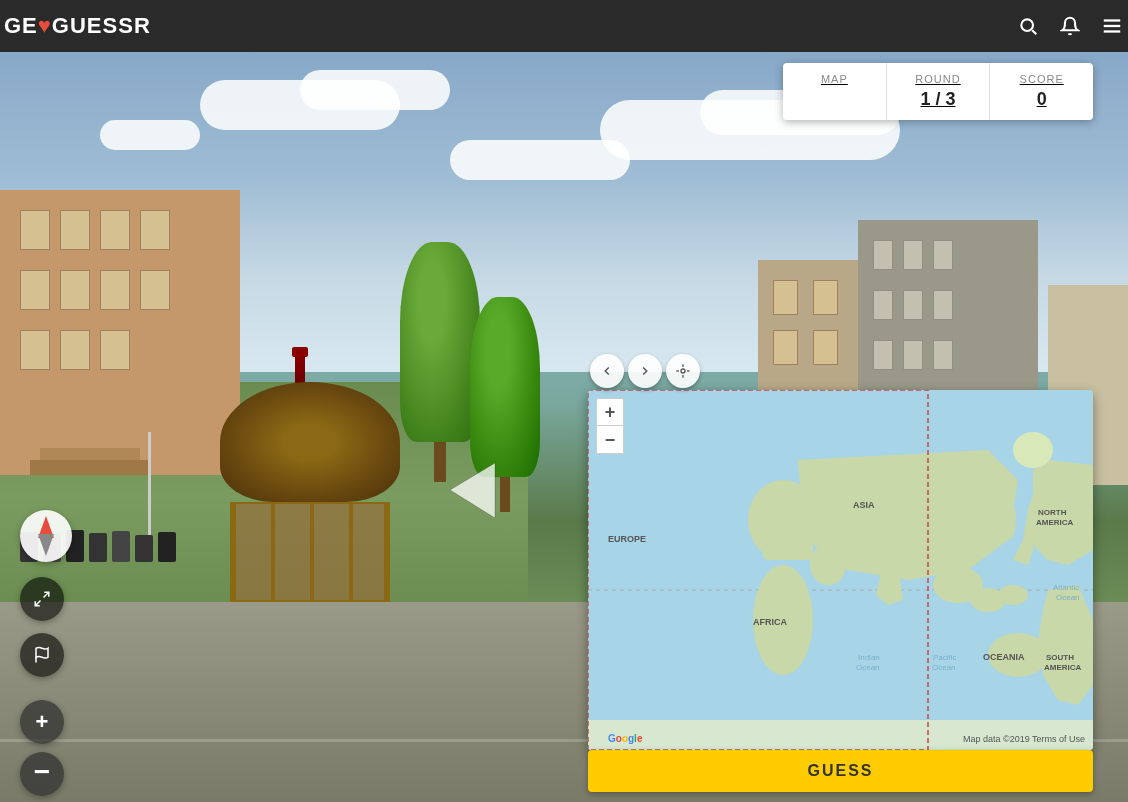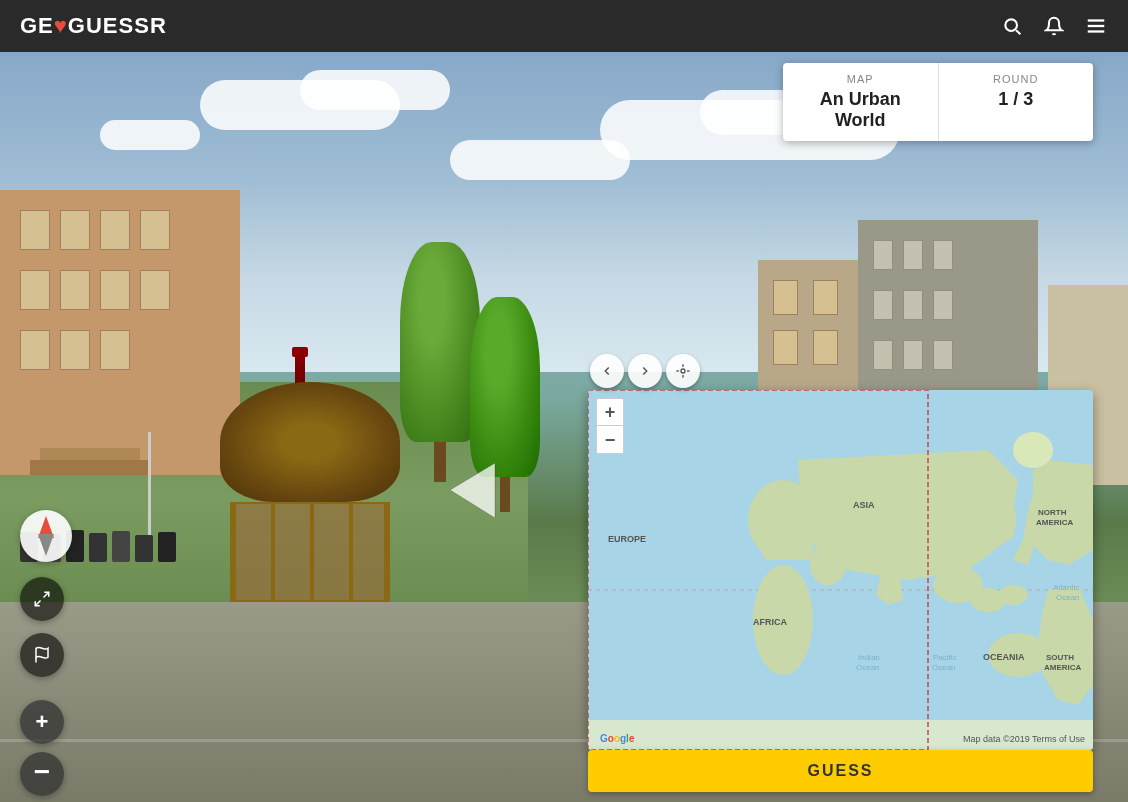--- a/index.html
+++ b/index.html
@@ -7,21 +7,21 @@
 
     
     .header {
       position: absolute;
       top: 0; left: 0; right: 0;
       height: 52px;
       background: #2a2a2a;
       display: flex;
       align-items: center;
       justify-content: space-between;
-      padding: 0 20px;
+      padding: 0 4px;
       z-index: 100;
     }
 
     .logo {
       display: flex;
       align-items: center;
     }
 
     .logo-text {
       font-size: 22px;
@@ -205,20 +205,21 @@
       overflow: hidden;
       box-shadow: 0 2px 8px rgba(0,0,0,0.3);
       min-width: 310px;
     }
 
     .score-section {
       padding: 10px 20px;
       text-align: center;
       border-right: 1px solid #ddd;
       flex: 1;
+      text-decoration: underline;
     }
 
     .score-section:last-child { border-right: none; }
 
     .score-label {
       font-size: 11px;
       color: #888;
       text-transform: uppercase;
       letter-spacing: 1px;
       margin-bottom: 4px;
@@ -316,21 +317,21 @@
       text-transform: uppercase;
       cursor: pointer;
       color: #333;
       box-shadow: 0 2px 6px rgba(0,0,0,0.3);
     }
 
     
     .google-logo {
       position: absolute;
       bottom: 6px;
-      left: 12px;
+      left: 20px;
       font-size: 10px;
       font-weight: bold;
     }
 
     .google-logo span:nth-child(1) { color: #4285F4; }
     .google-logo span:nth-child(2) { color: #EA4335; }
     .google-logo span:nth-child(3) { color: #FBBC05; }
     .google-logo span:nth-child(4) { color: #4285F4; }
     .google-logo span:nth-child(5) { color: #34A853; }
     .google-logo span:nth-child(6) { color: #EA4335; }
@@ -501,25 +502,28 @@
   <div class="nav-arrows">
     <svg width="70" height="55" viewBox="0 0 70 55">
       <polygon points="0,27 45,0 45,55" fill="rgba(255,255,255,0.75)" stroke="rgba(0,0,0,0.2)" stroke-width="1"></polygon>
     </svg>
   </div>
 </div>
 
 <div class="score-panel">
   <div class="score-section">
     <div class="score-label">MAP</div>
-    <div class="score-value">An Urban World</div>
   </div>
   <div class="score-section">
     <div class="score-label">ROUND</div>
     <div class="score-value">1 / 3</div>
+  </div>
+  <div class="score-section">
+    <div class="score-label">SCORE</div>
+    <div class="score-value">0</div>
   </div>
 </div>
 
 <div class="nav-compass">
   <div class="compass-arrow"></div>
   <div class="compass-arrow-down"></div>
 </div>
 
 <div class="nav-btn nav-fullscreen">
   <svg width="18" height="18" viewBox="0 0 24 24" fill="none" stroke="white" stroke-width="2">

